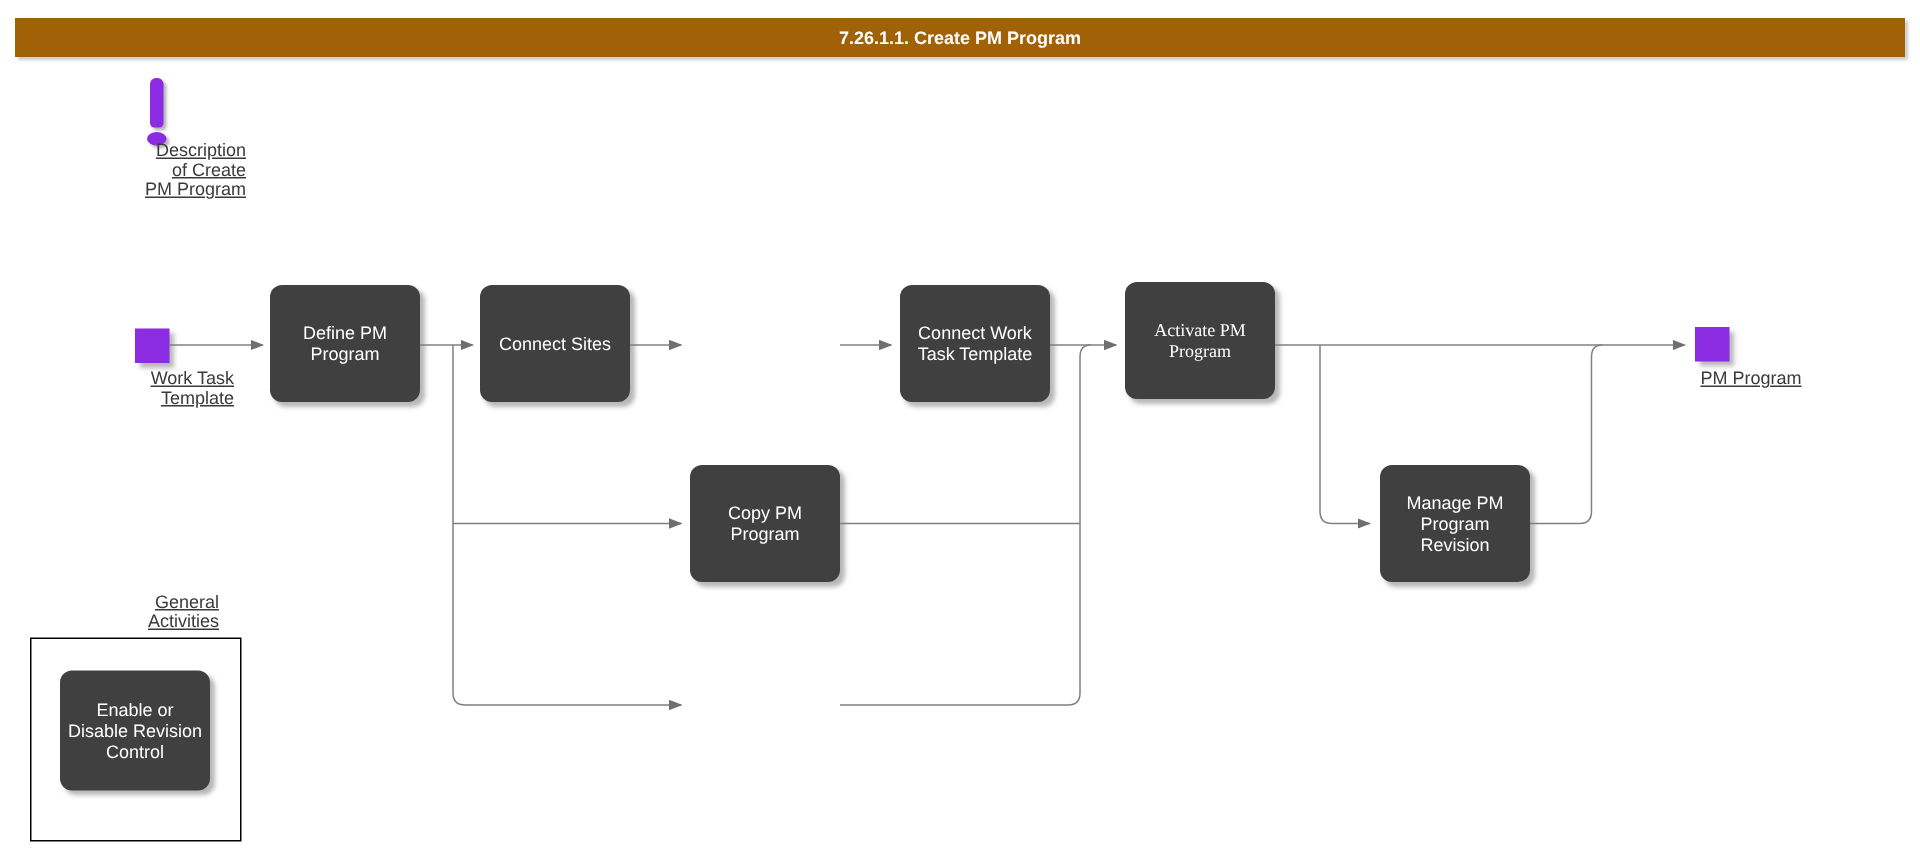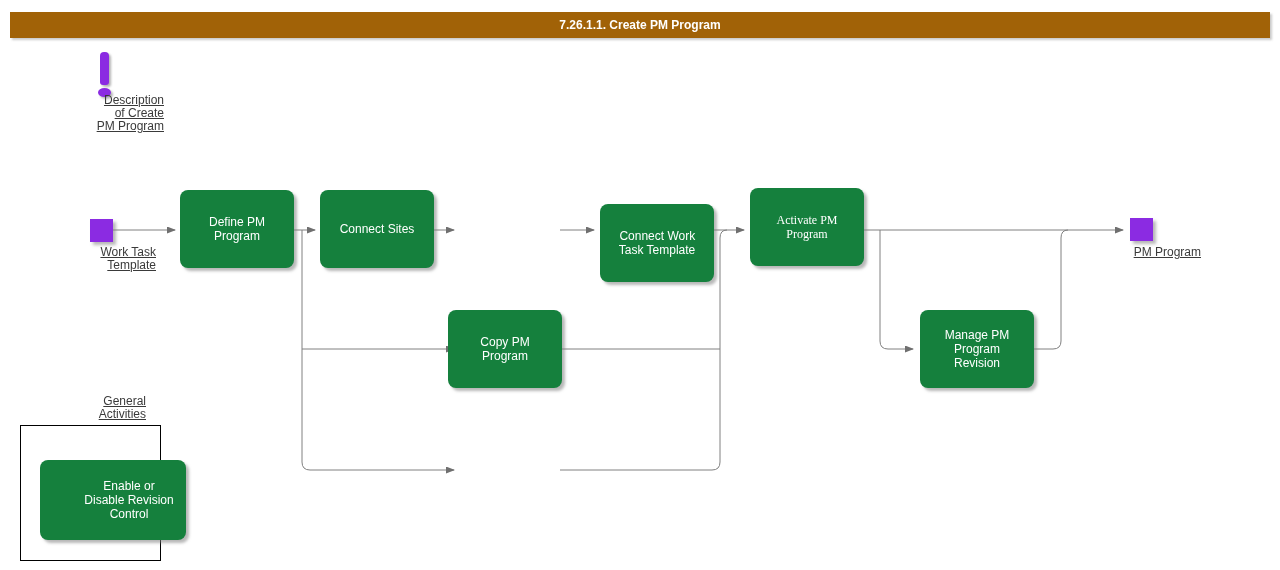--- a/index.html
+++ b/index.html
@@ -11,21 +11,21 @@
   .banner{
     position:absolute;left:10px;top:12px;width:1260px;height:26px;
     background:#a16207;color:#ffffff;font-size:12px;font-weight:bold;
     display:flex;align-items:center;justify-content:center;
     box-shadow:2px 2px 2px rgba(140,140,140,.45);
   }
   
   svg.connectors{position:absolute;left:0;top:0;z-index:1;}
   
   .activity{
-    position:absolute;width:114px;height:78px;background:#15803d;
+    position:absolute;width:100px;height:78px;background:#404040;
     border-radius:8px;color:#ffffff;font-size:12px;line-height:14px;
     display:flex;align-items:center;justify-content:center;text-align:center;
     white-space:pre-line;z-index:2;cursor:pointer;
     box-shadow:3px 3px 3px rgba(125,125,125,.55);
   }
   
   .event{
     position:absolute;width:23px;height:23px;background:#8b2be2;z-index:2;
     box-shadow:3px 3px 3px rgba(125,125,125,.55);cursor:pointer;
   }
@@ -84,34 +84,34 @@
     </g>
   </svg>
 
   <div class="event" style="left:90px;top:219px;"></div>
   <div class="node-label" style="left:36px;top:246px;">Work Task
 Template</div>
 
   <div class="activity" style="left:180px;top:190px;">Define PM
 Program</div>
   <div class="activity" style="left:320px;top:190px;text-align:center;">Connect Sites</div>
-  <div class="activity" style="left:600px;top:204px;text-align:right;">Connect Work
+  <div class="activity" style="left:600px;top:190px;">Connect Work
 Task Template</div>
   <div class="activity" style="left:750px;top:188px;font-family:Liberation Serif, serif;">Activate PM
 Program</div>
 
-  <div class="activity" style="left:448px;top:310px;">Copy PM
+  <div class="activity" style="left:460px;top:310px;">Copy PM
 Program</div>
   <div class="activity" style="left:920px;top:310px;">Manage PM
 Program
 Revision</div>
 
   <div class="event" style="left:1130px;top:218px;"></div>
   <div class="node-label" style="left:1081px;top:246px;">PM Program</div>
 
   <div class="node-label" style="left:26px;top:395px;">General
 Activities</div>
   <div class="group-box"></div>
-  <div class="activity" style="left:40px;top:460px;height:80px;padding-left:32px;">Enable or
+  <div class="activity" style="left:40px;top:447px;height:80px;">Enable or
 Disable Revision
 Control</div>
 
 </div>
 
 </body></html>

